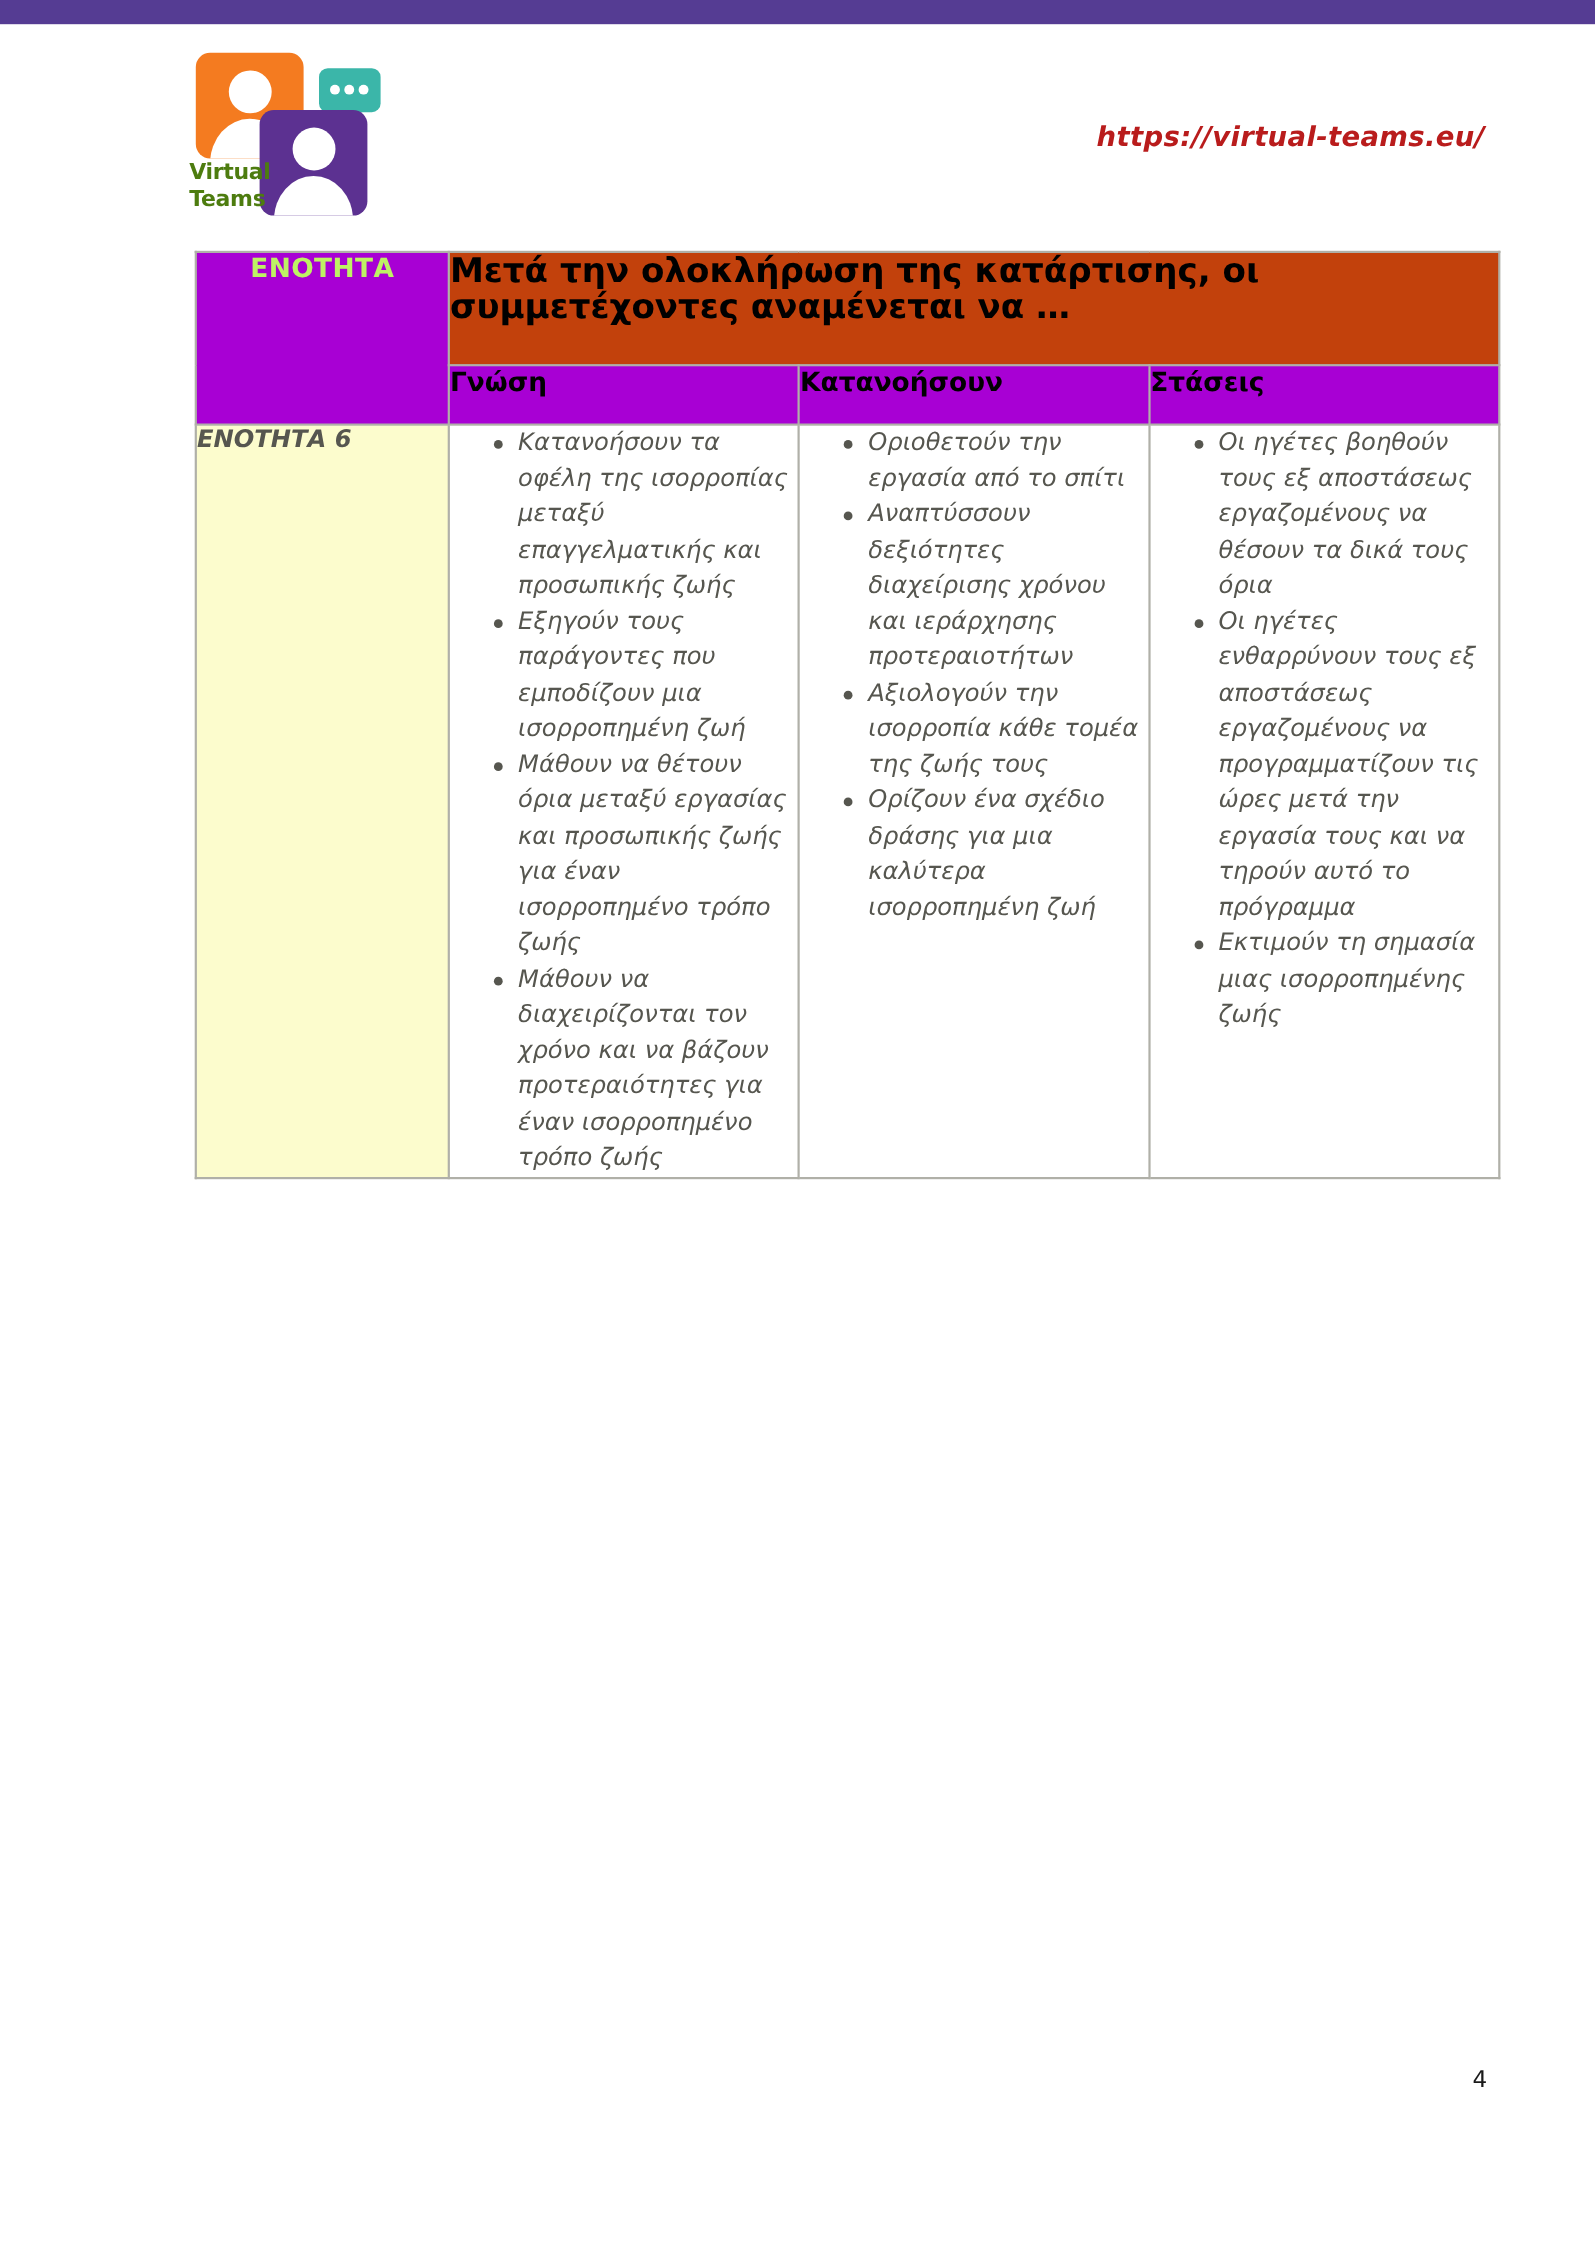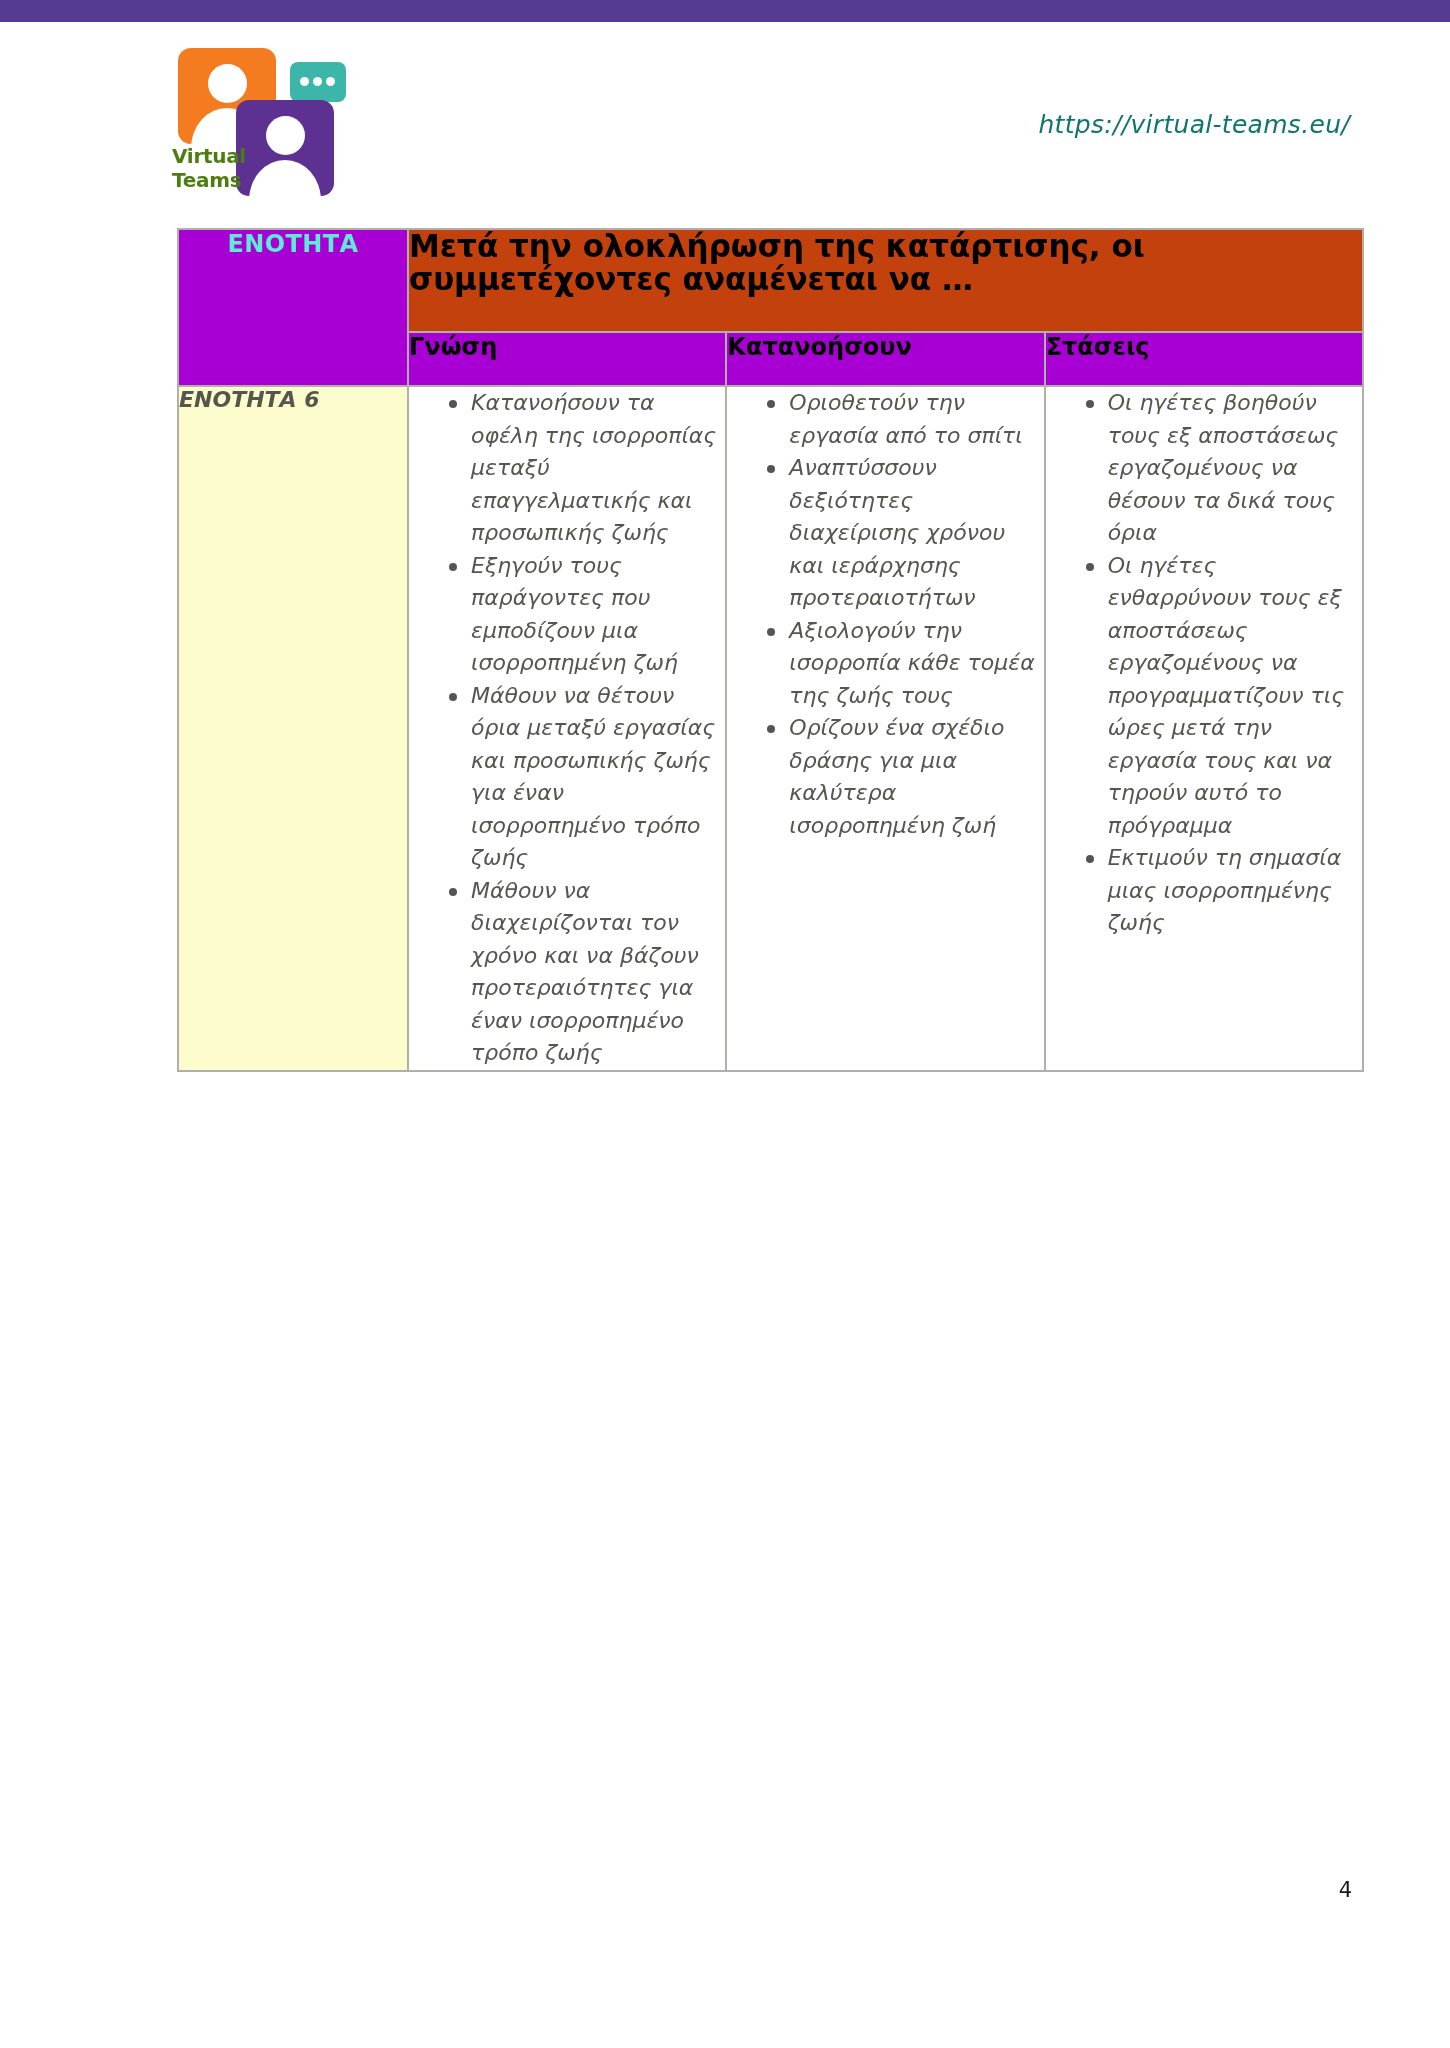--- a/index.html
+++ b/index.html
@@ -107,23 +107,23 @@
     line-height: 24px;
     letter-spacing: -0.3px;
     font-family: "DejaVu Sans", "Liberation Sans", sans-serif;
     z-index: 5;
   }
 
   .site-url {
     position: absolute;
     right: 100px;
     top: 88px;
-    color: #0f766e;
+    color: #b91c1c;
     font-style: italic;
-    font-weight: normal;
+    font-weight: bold;
     font-size: 25px;
     letter-spacing: 0.3px;
     font-family: "DejaVu Sans", "Liberation Sans", sans-serif;
   }
 
   
   .lo-table {
     position: absolute;
     left: 177px;
     top: 228px;
@@ -134,21 +134,21 @@
   .lo-table td, .lo-table th {
     border: 2px solid #b0b0a8;
     vertical-align: top;
     padding: 0;
   }
 
   .cell-unit-head {
     background: #a800d4;
     text-align: center;
     vertical-align: middle;
-    color: #5eead4;
+    color: #bef264;
     font-weight: bold;
     font-size: 24px;
     letter-spacing: 0.4px;
     height: 155px;
     padding: 0 6px;
   }
   .cell-intro {
     background: #c2410c;
     color: #000000;
     font-weight: bold;

